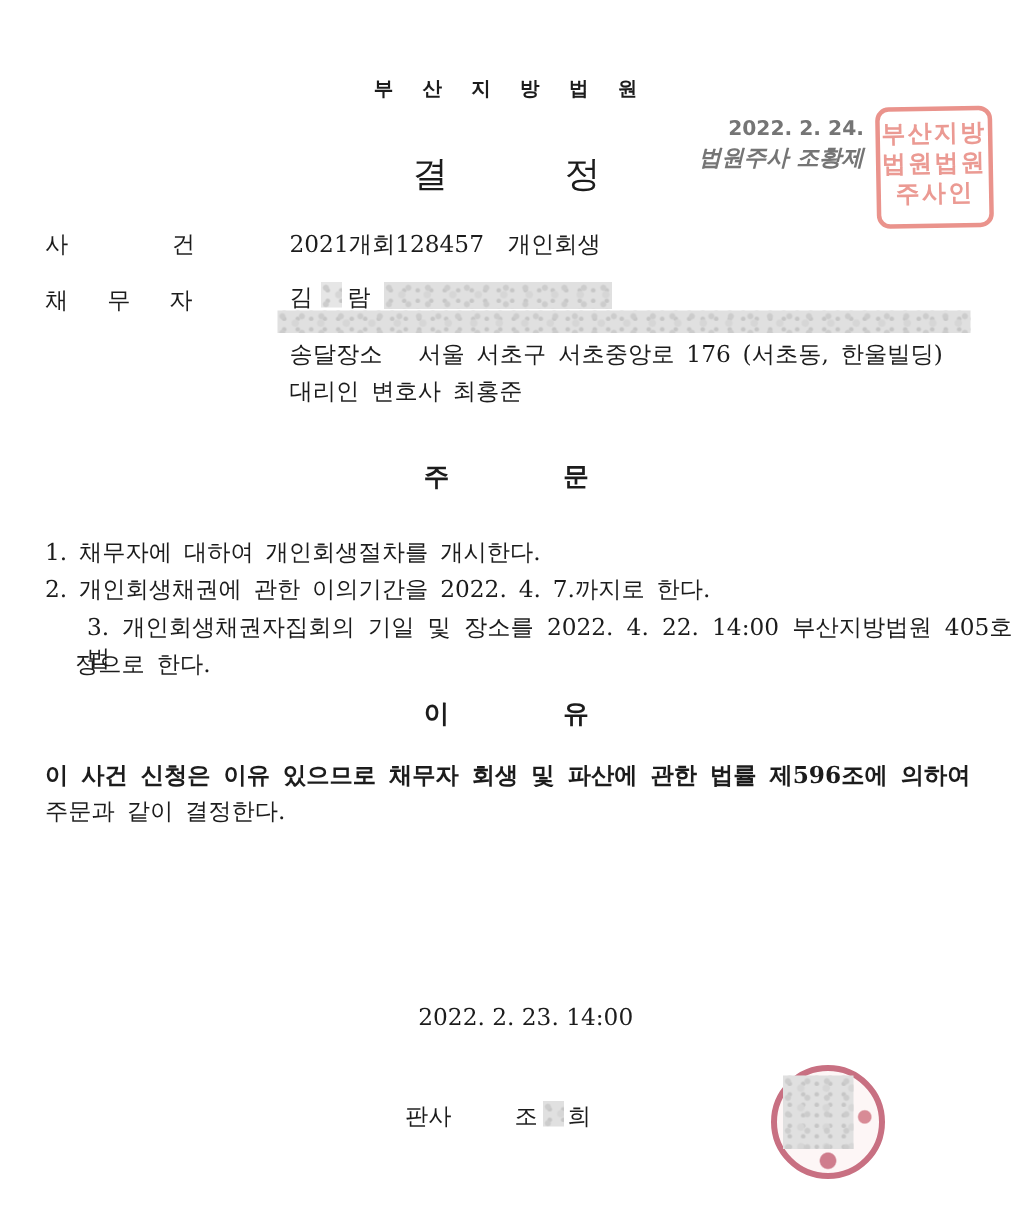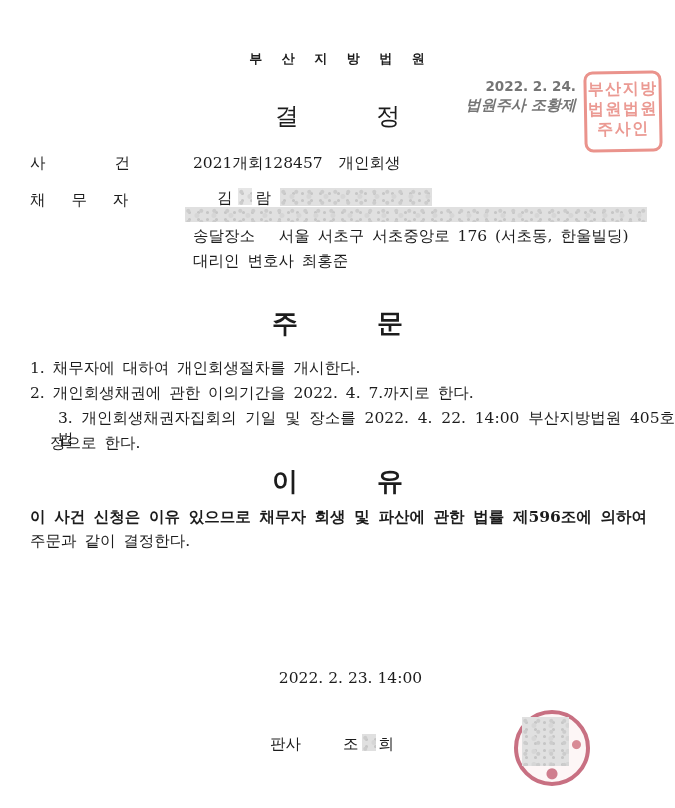--- a/index.html
+++ b/index.html
@@ -8,21 +8,21 @@
     font-family:"DejaVu Serif","Liberation Serif",serif;
     color:#1c1c1c;overflow:hidden;
   }
   .abs{position:absolute;}
   .sans{font-family:"DejaVu Sans","Liberation Sans",sans-serif;}
   .center{left:0;right:0;text-align:center;}
 
   
   .court-title{top:50px;font-size:13px;font-weight:bold;word-spacing:13px;letter-spacing:1px;}
   .doc-type{top:100px;font-size:24px;font-weight:normal;word-spacing:70px;}
-  .sec-heading{font-size:26px;font-weight:bold;word-spacing:70px;}
+  .sec-heading{font-size:17px;font-weight:bold;word-spacing:70px;}
 
   
   .cert{top:77px;right:99px;text-align:right;color:#757575;font-weight:bold;}
   .cert-line1{font-size:17px;line-height:23px;}
   .cert-line2{font-size:13.5px;line-height:19px;}
   .cert-line3{font-size:15px;line-height:19px;font-style:italic;}
 
   
   .square-seal{
     left:584px;top:71px;width:72px;height:70px;
@@ -31,21 +31,21 @@
     font-weight:bold;font-size:16px;line-height:20px;letter-spacing:1.5px;
     transform:rotate(-1deg);
   }
 
   
   .body-text{font-size:15.5px;line-height:21px;word-spacing:3px;}
   .label-case{left:30px;top:153px;word-spacing:64px;}
   .label-debtor{left:30px;top:190px;word-spacing:21px;}
   .val{white-space:pre;}
   .case-val{left:193px;top:153px;}
-  .name-line{left:193px;top:188px;margin-left:24px;}
+  .name-line{left:193px;top:188px;}
   .addr-line{left:193px;top:226px;}
   .atty-line{left:193px;top:251px;}
 
   
   .redact{
     display:inline-block;
     background-color:#e0e0e0;
     background-image:
       radial-gradient(circle at 25% 35%, #cccccc 1.5px, transparent 2.5px),
       radial-gradient(circle at 70% 65%, #d6d6d6 2px, transparent 3px),

